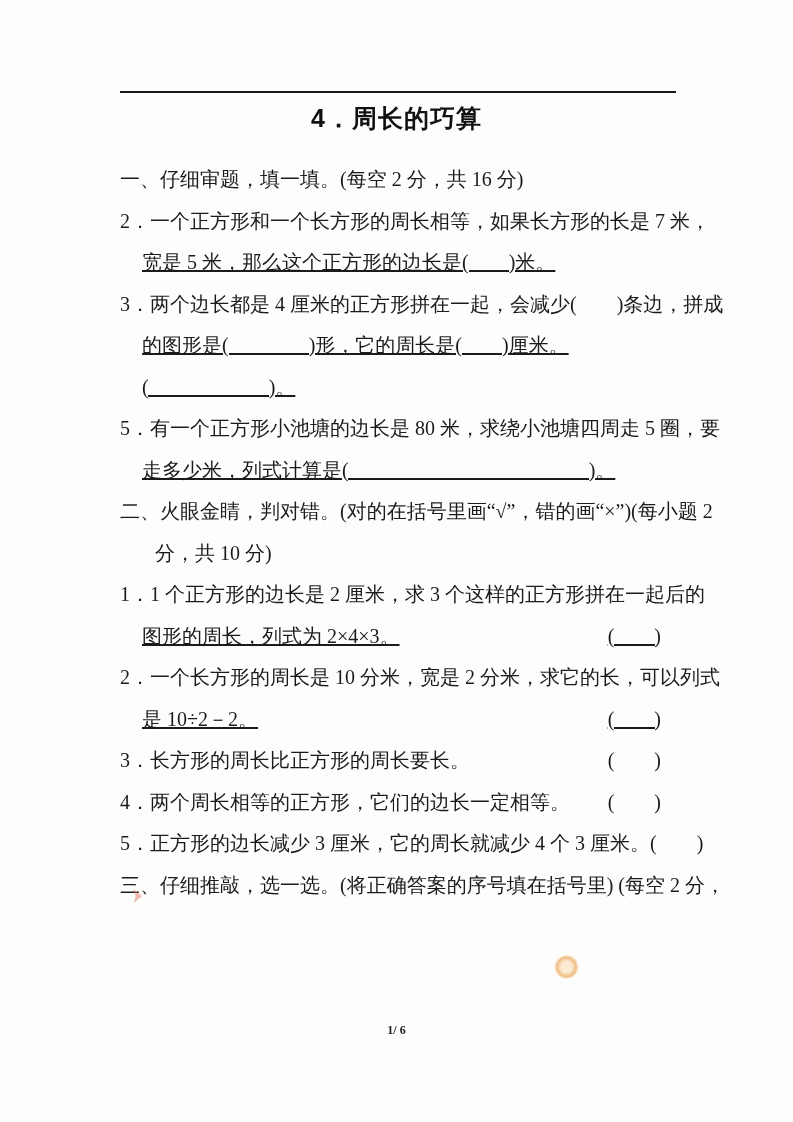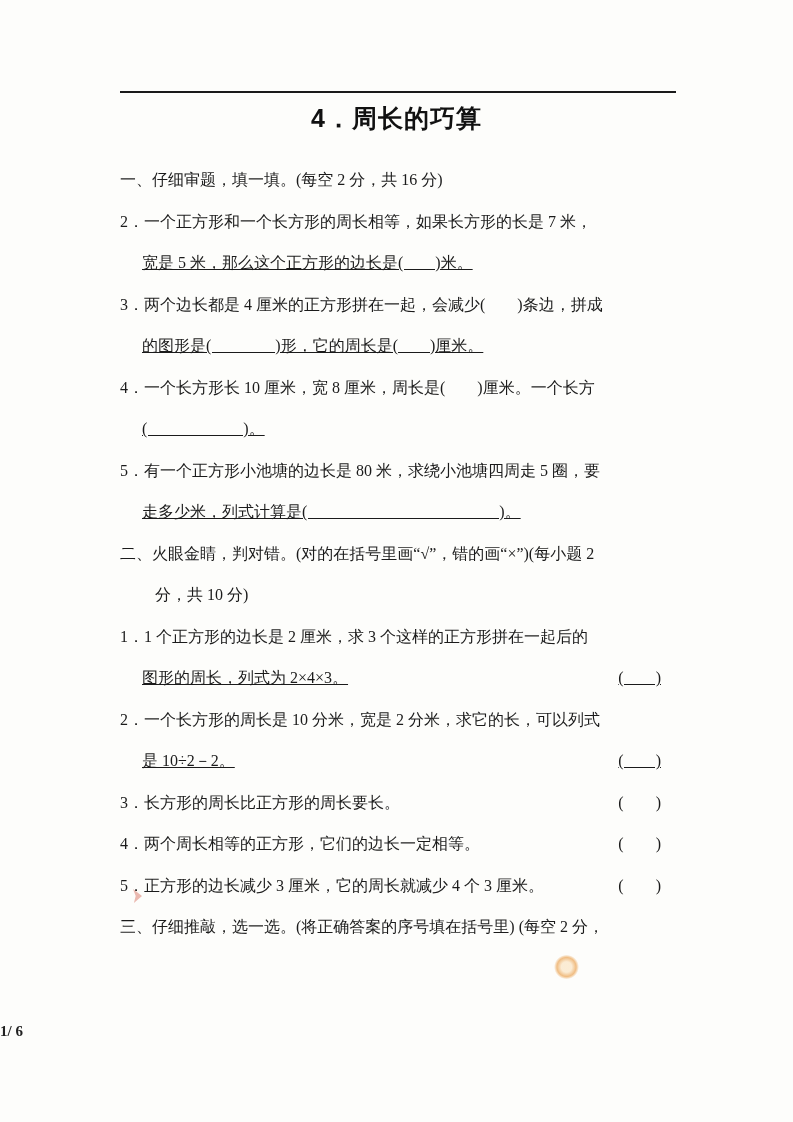--- a/index.html
+++ b/index.html
@@ -32,21 +32,21 @@
     font-weight: bold;
     letter-spacing: 1px;
     font-family: "Liberation Sans", "DejaVu Sans", sans-serif;
     color: #111111;
   }
   .content {
     position: absolute;
     left: 120px;
     top: 159px;
     width: 555px;
-    font-size: 16px;
+    font-size: 20px;
   }
   .line {
     height: 41.5px;
     line-height: 41.5px;
     white-space: nowrap;
   }
   .ind1 { padding-left: 22px; text-decoration: underline; }
   .ind2 { padding-left: 35px; }
   .spread {
     white-space: nowrap;
@@ -56,21 +56,22 @@
   .flexline {
     display: flex;
     justify-content: space-between;
     align-items: flex-end;
   }
   .answer { padding-right: 14px; }
   .footer {
     position: absolute;
     left: 0; right: 0;
     top: 1023px;
-    font-size: 15px;
+    text-align: center;
+    font-size: 12px;
     font-weight: bold;
     color: #222222;
   }
   .stamp {
     position: absolute;
     left: 554px;
     top: 955px;
     width: 25px;
     height: 24px;
     border-radius: 50%;
@@ -114,23 +115,20 @@
       <span>宽是 5 米，那么这个正方形的边长是(　　)米。</span>
     </div>
 
     <div class="line">
       <span>3．两个边长都是 4 厘米的正方形拼在一起，会减少(　　)条边，拼成</span>
     </div>
     <div class="line ind1">
       <span>的图形是(　　　　)形，它的周长是(　　)厘米。</span>
     </div>
 
-    <div class="line">
-      <span>4．一个长方形长 10 厘米，宽 8 厘米，周长是(　　)厘米。一个长方</span>
-    </div>
     <div class="line ind1">
       <span>(　　　　　　)。</span>
     </div>
 
     <div class="line">
       <span>5．有一个正方形小池塘的边长是 80 米，求绕小池塘四周走 5 圈，要</span>
     </div>
     <div class="line ind1">
       <span>走多少米，列式计算是(　　　　　　　　　　　　)。</span>
     </div>

